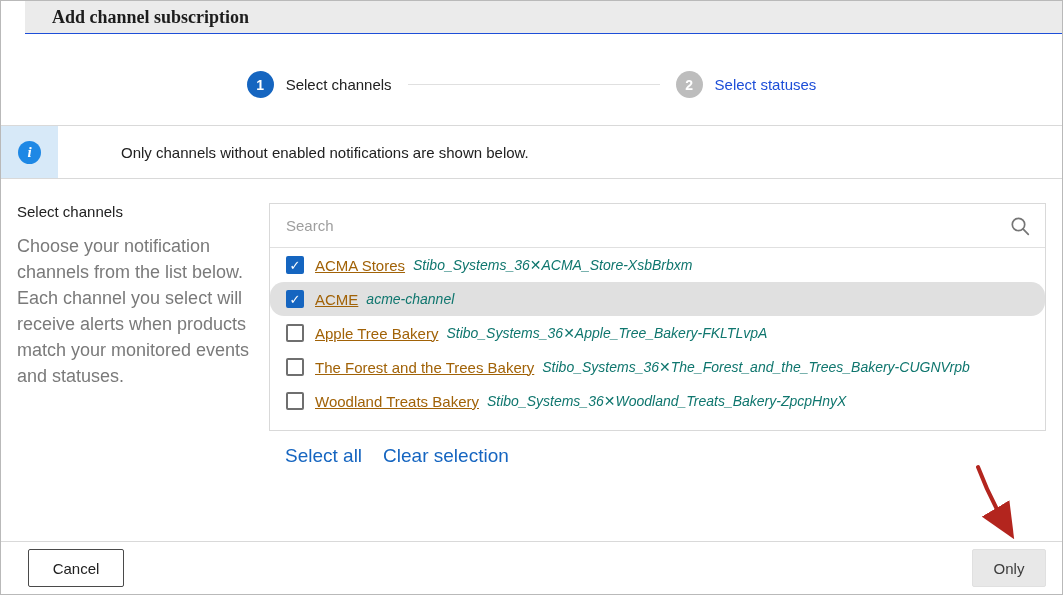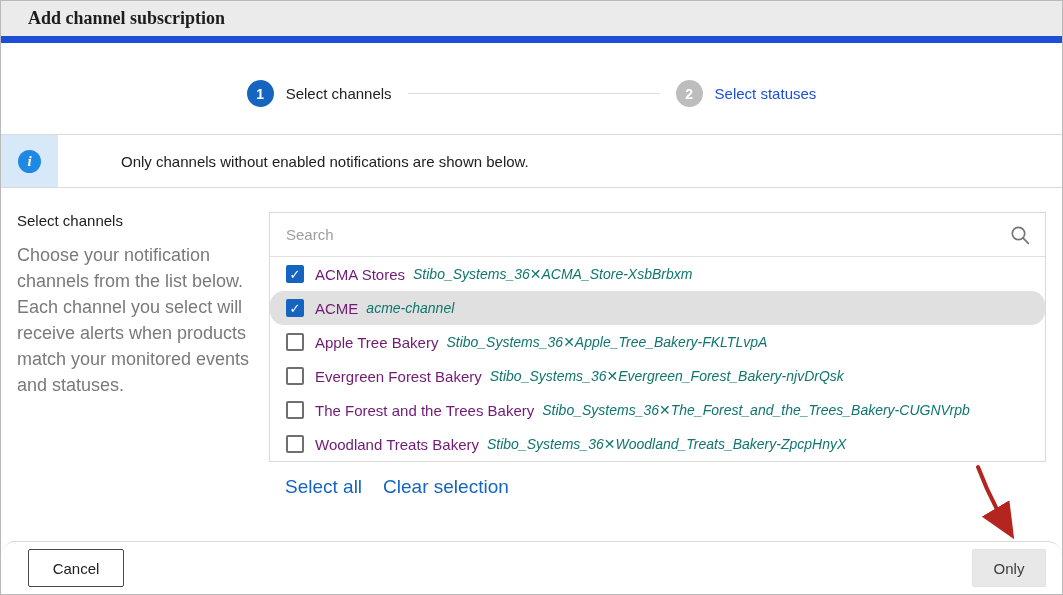--- a/index.html
+++ b/index.html
@@ -4,22 +4,22 @@
 <style>
   * { margin:0; padding:0; box-sizing:border-box; }
   html,body { background:#f5f5f5; }
   body { font-family:"Liberation Sans","DejaVu Sans",sans-serif; }
   .app {
     position:relative; width:1063px; height:595px; background:#ffffff;
     border:1px solid #b9b9b9; overflow:hidden;
   }
   
   .titlebar {
-    height:42px; background:#ebebeb; border-bottom:7px solid #1d4ed8;
-    display:flex; align-items:center; padding:0 27px;
+    height:33px; background:#ebebeb; border-bottom:1px solid #1d4ed8;
+    display:flex; align-items:center; padding:0 27px;margin-left:24px;
   }
   .titlebar h1 {
     font-family:"Liberation Serif","DejaVu Serif",serif;
     font-size:18px; font-weight:bold; color:#1d1d1d;
   }
   
   .stepper {
     margin-top:37px; display:flex; align-items:center; justify-content:center;
   }
   .step { display:flex; align-items:center; }
@@ -50,21 +50,21 @@
     font-family:"Liberation Serif","DejaVu Serif",serif;
     font-size:15px; font-style:italic; font-weight:bold;
   }
   .info-text { display:flex; align-items:center; padding-left:63px; font-size:15px; color:#212121; }
   
   .content { display:flex; padding:24px 16px 0 16px; }
   .left-panel { width:236px; margin-right:16px; }
   .left-panel h2 { font-size:15px; font-weight:normal; color:#212121; margin-bottom:13px; }
   .left-panel p { font-size:18px; color:#7a7a7a; line-height:1.45; }
   .right-col { flex:1; }
-  .channel-panel { border:1px solid #d9d9d9; background:#fff; }
+  .channel-panel { border:1px solid #d9d9d9; background:#fff; padding-bottom:12px; }
   .search-row {
     position:relative; height:44px; border-bottom:1px solid #e0e0e0;
     display:flex; align-items:center;
   }
   .search-row input {
     border:none; outline:none; width:100%; height:100%;
     padding:0 44px 0 16px; font-size:15px; color:#212121;
     font-family:"Liberation Sans","DejaVu Sans",sans-serif; background:transparent;
   }
   .search-row input::placeholder { color:#9e9e9e; }
@@ -72,31 +72,31 @@
   .row {
     height:34px; display:flex; align-items:center; padding:0 16px; cursor:pointer;
   }
   .row.highlighted { background:#e0e0e0;border-radius:14px; }
   .checkbox {
     width:18px; height:18px; border:2px solid #6f6f6f; border-radius:2px;
     background:#fff; flex:0 0 auto; display:flex; align-items:center; justify-content:center;
   }
   .checkbox.checked { background:#1565c0; border-color:#1565c0; }
   .checkbox.checked::after { content:"✓"; color:#fff; font-size:13px; font-weight:bold; line-height:1; }
-  .row-name { margin-left:11px; font-size:15px; color:#701a75; white-space:nowrap; }
+  .row-name { margin-left:11px; font-size:15px; color:#a16207; white-space:nowrap;text-decoration:underline; }
   .row-id {
     margin-left:8px; font-size:14px; color:#0f766e; font-style:italic; white-space:nowrap;
   }
   .links-row { margin-top:14px; padding-left:16px; display:flex; gap:21px; }
   .link { font-size:19px; color:#1565c0; cursor:pointer; text-decoration:none; }
   
   .footer {
     position:absolute; left:0; right:0; bottom:0; height:53px;
     border-top:1px solid #d9d9d9; background:#fff;
-    display:flex; align-items:center; justify-content:space-between; padding:0 16px 0 27px;border-radius:15px;
+    display:flex; align-items:center; justify-content:space-between; padding:0 16px 0 27px;
   }
   .btn {
     height:38px; font-size:15px; display:flex; align-items:center; justify-content:center;
     border-radius:2px; cursor:pointer; font-family:"Liberation Sans","DejaVu Sans",sans-serif;
   }
   .btn-cancel { width:96px; background:#fff; border:1px solid #4a4a4a; color:#212121; }
   .btn-group { display:flex; gap:12px; }
   .btn-back { width:74px; background:#e8e8e8; border:1px solid #e0e0e0; color:#3c3c3c; }
   .btn-next { width:76px; background:#1565c0; border:1px solid #1565c0; color:#fff; }
   
@@ -156,25 +156,20 @@
           <span class="row-name">ACME</span>
           <span class="row-id">acme-channel</span>
         </div>
         <div class="row">
           <span class="checkbox"></span>
           <span class="row-name">Apple Tree Bakery</span>
           <span class="row-id">Stibo_Systems_36✕Apple_Tree_Bakery-FKLTLvpA</span>
         </div>
         <div class="row">
           <span class="checkbox"></span>
-          <span class="row-name">Evergreen Forest Bakery</span>
-          <span class="row-id">Stibo_Systems_36✕Evergreen_Forest_Bakery-njvDrQsk</span>
-        </div>
-        <div class="row">
-          <span class="checkbox"></span>
           <span class="row-name">The Forest and the Trees Bakery</span>
           <span class="row-id">Stibo_Systems_36✕The_Forest_and_the_Trees_Bakery-CUGNVrpb</span>
         </div>
         <div class="row">
           <span class="checkbox"></span>
           <span class="row-name">Woodland Treats Bakery</span>
           <span class="row-id">Stibo_Systems_36✕Woodland_Treats_Bakery-ZpcpHnyX</span>
         </div>
       </div>
 

